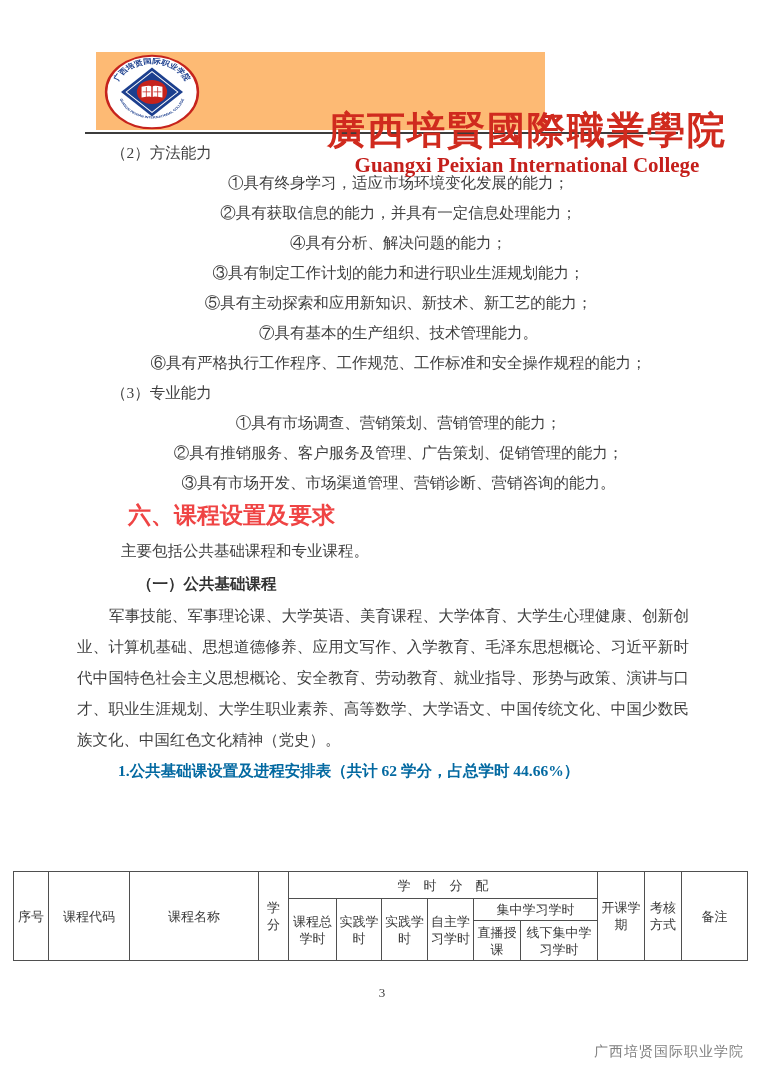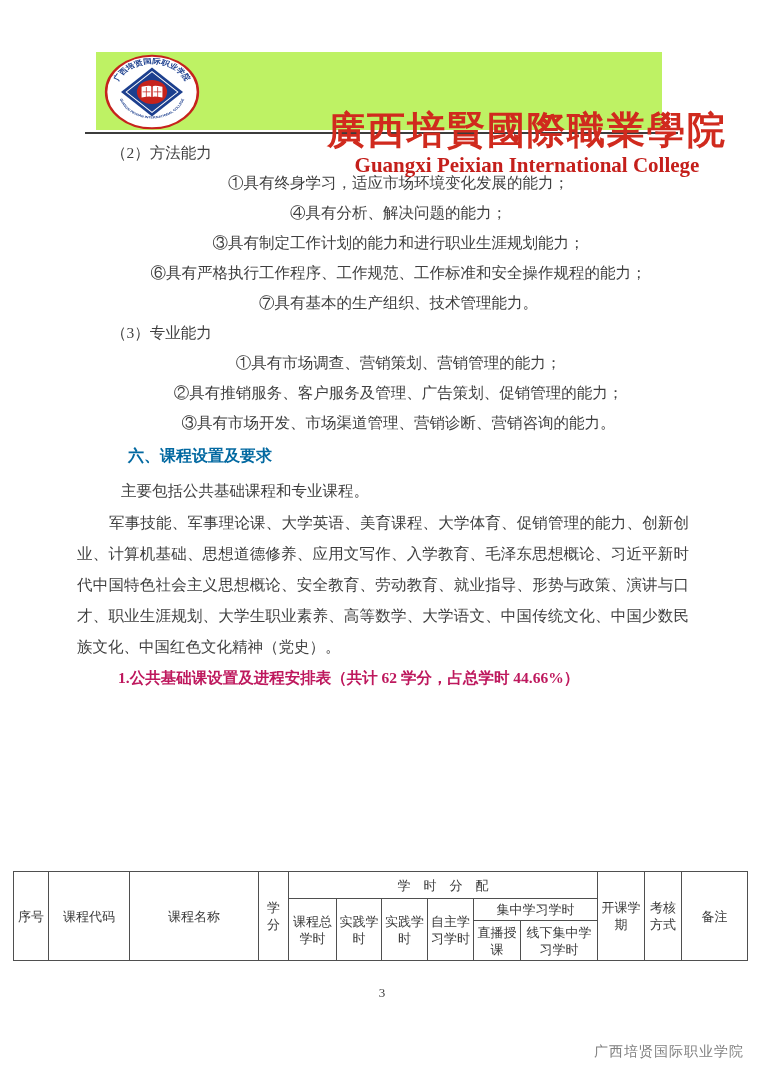--- a/index.html
+++ b/index.html
@@ -9,22 +9,22 @@
     height: 1080px;
     background: #ffffff;
     overflow: hidden;
     font-family: "Liberation Serif", "DejaVu Serif", serif;
   }
 
   
   .banner {
     position: absolute;
     left: 96px; top: 52px;
-    width: 566px; height: 78px;
-    background: #bef264;
+    width: 449px; height: 78px;
+    background: #fdba74;
   }
   .logo-wrap {
     position: absolute;
     left: 104px; top: 54px;
     width: 96px; height: 76px;
     z-index: 3;
   }
   .titles {
     position: absolute;
     left: 210px; top: 55px;
@@ -58,25 +58,25 @@
   .content {
     position: absolute;
     left: 77px; top: 138px;
     width: 612px;
     color: #3f3f3f;
     font-size: 15.5px;
   }
   .content p { margin: 0; }
   .li        { line-height: 30px; padding-left: 31px; text-align: center; }
   .sec-head  { line-height: 30px; padding-left: 34px; }
-  .h-six     { font-size: 16px; font-weight: bold; color: #0369a1; line-height: 36px; margin-top: 6px; padding-left: 51px; }
+  .h-six     { font-size: 23px; font-weight: bold; color: #ef4444; line-height: 36px; margin-top: 6px; padding-left: 51px; }
   .intro     { line-height: 33px; padding-left: 44px; }
   .sub-h     { font-weight: bold; color: #333333; line-height: 33px; padding-left: 60px; }
   .para      { line-height: 31px; text-indent: 32px; text-align: justify; }
-  .caption   { font-weight: bold; color: #be185d; line-height: 31px; margin-top: 4px; padding-left: 41px; }
+  .caption   { font-weight: bold; color: #0369a1; line-height: 31px; margin-top: 4px; padding-left: 41px; }
 
   
   .course-table {
     position: absolute;
     left: 13px; top: 871px;
     width: 734px;
     border-collapse: collapse;
     table-layout: fixed;
     font-size: 13px;
     color: #3a3a3a;
@@ -153,33 +153,36 @@
         </g>
       </g>
     </svg>
   </div>
 
   <div class="rule"></div>
 
   <div class="content">
     <p class="sec-head">（2）方法能力</p>
     <p class="li">①具有终身学习，适应市场环境变化发展的能力；</p>
+    <p class="li">②具有获取信息的能力，并具有一定信息处理能力；</p>
     <p class="li">④具有分析、解决问题的能力；</p>
     <p class="li">③具有制定工作计划的能力和进行职业生涯规划能力；</p>
+    <p class="li">⑤具有主动探索和应用新知识、新技术、新工艺的能力；</p>
+    <p class="li">⑦具有基本的生产组织、技术管理能力。</p>
     <p class="li">⑥具有严格执行工作程序、工作规范、工作标准和安全操作规程的能力；</p>
-    <p class="li">⑦具有基本的生产组织、技术管理能力。</p>
 
     <p class="sec-head">（3）专业能力</p>
     <p class="li">①具有市场调查、营销策划、营销管理的能力；</p>
     <p class="li">②具有推销服务、客户服务及管理、广告策划、促销管理的能力；</p>
     <p class="li">③具有市场开发、市场渠道管理、营销诊断、营销咨询的能力。</p>
 
     <p class="h-six">六、课程设置及要求</p>
     <p class="intro">主要包括公共基础课程和专业课程。</p>
-    <p class="para">军事技能、军事理论课、大学英语、美育课程、大学体育、促销管理的能力、创新创业、计算机基础、思想道德修养、应用文写作、入学教育、毛泽东思想概论、习近平新时代中国特色社会主义思想概论、安全教育、劳动教育、就业指导、形势与政策、演讲与口才、职业生涯规划、大学生职业素养、高等数学、大学语文、中国传统文化、中国少数民族文化、中国红色文化精神（党史）。</p>
+    <p class="sub-h">（一）公共基础课程</p>
+    <p class="para">军事技能、军事理论课、大学英语、美育课程、大学体育、大学生心理健康、创新创业、计算机基础、思想道德修养、应用文写作、入学教育、毛泽东思想概论、习近平新时代中国特色社会主义思想概论、安全教育、劳动教育、就业指导、形势与政策、演讲与口才、职业生涯规划、大学生职业素养、高等数学、大学语文、中国传统文化、中国少数民族文化、中国红色文化精神（党史）。</p>
     <p class="caption">1.公共基础课设置及进程安排表（共计 62 学分，占总学时 44.66%）</p>
   </div>
 
   <table class="course-table">
     <colgroup>
       <col style="width:35px">
         <col style="width:81px">
         <col style="width:129px">
         <col style="width:30px">
       <col style="width:48px">

